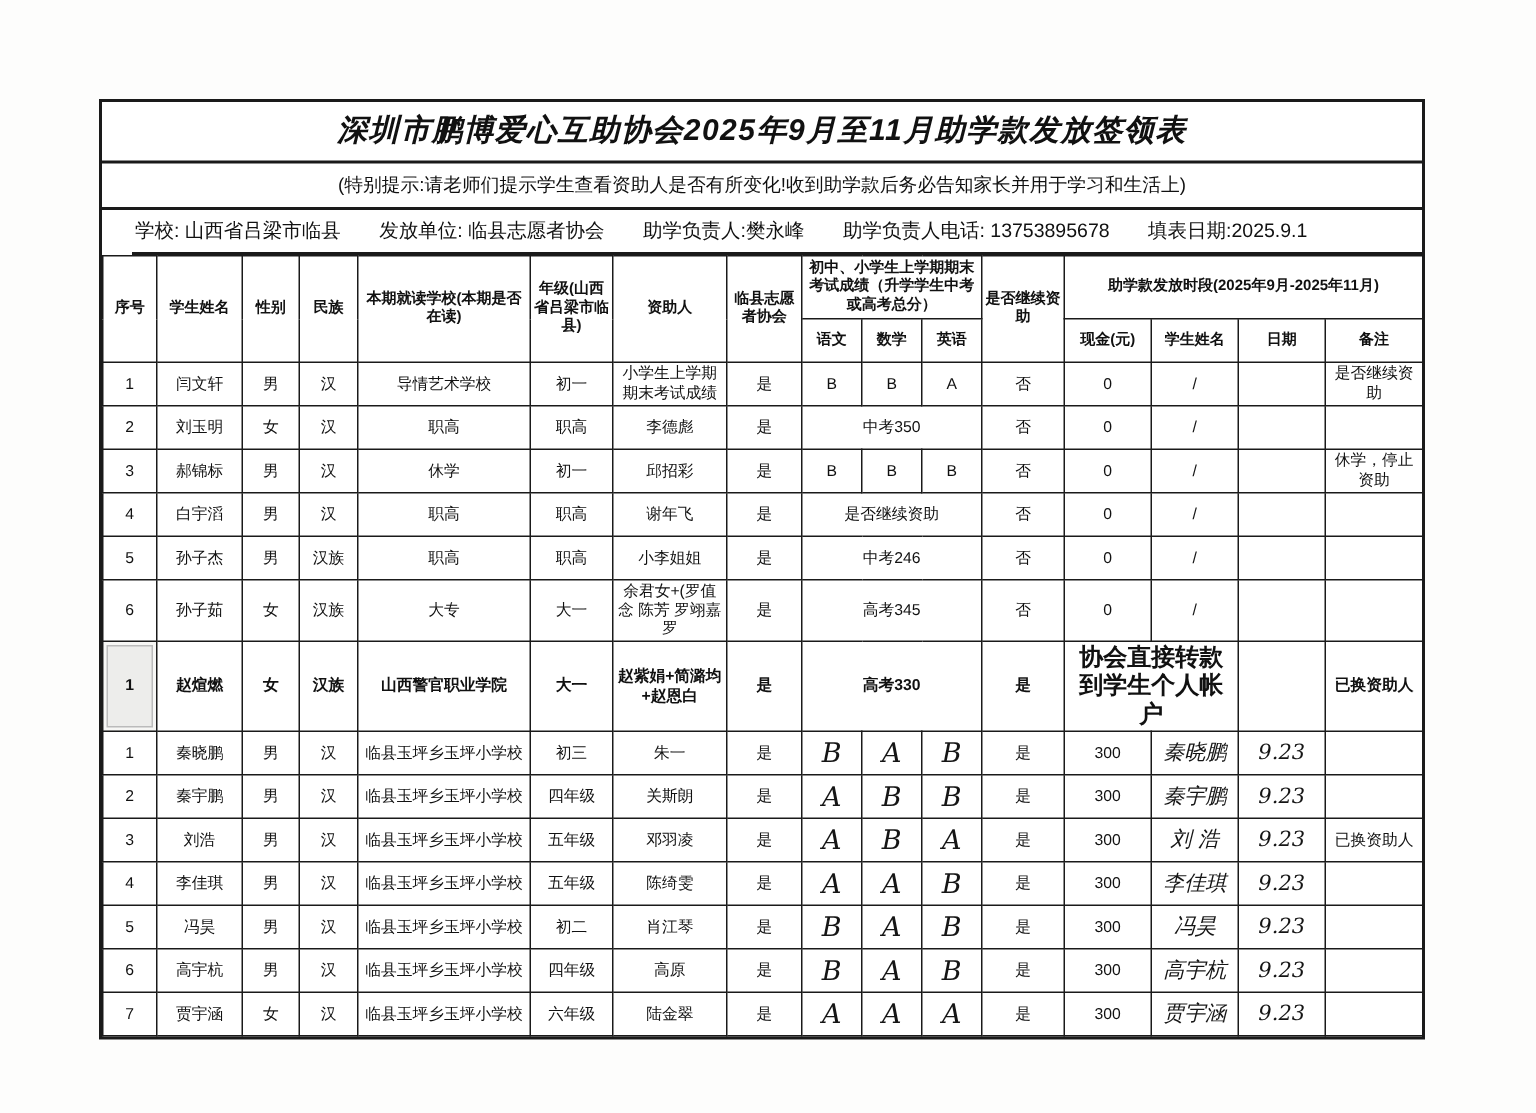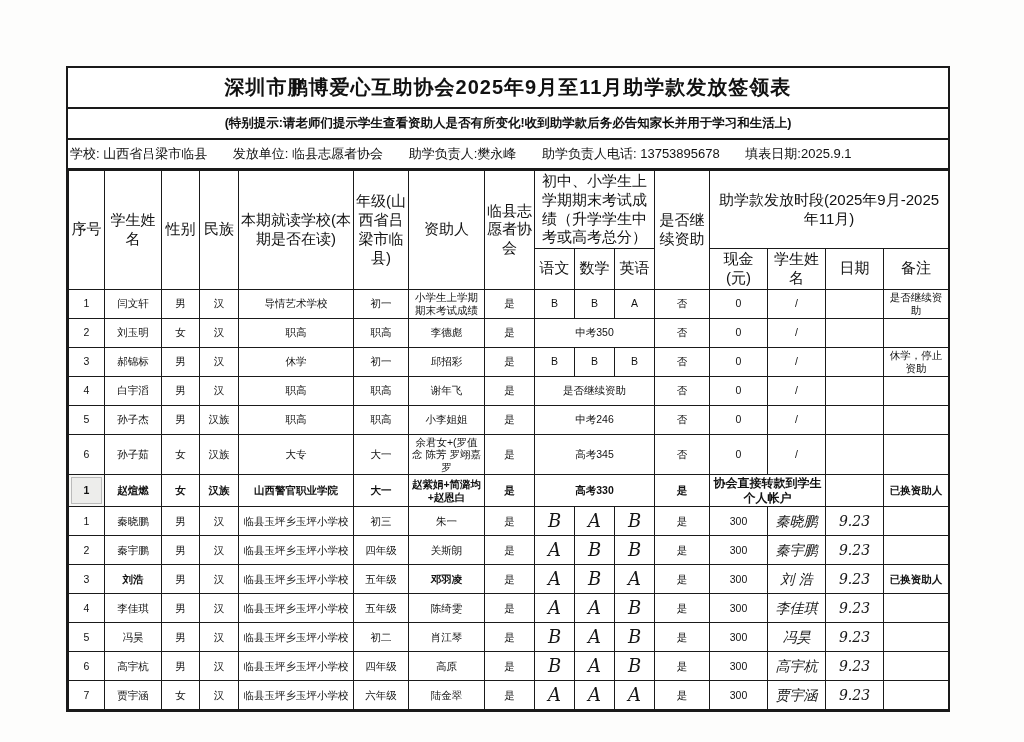--- a/index.html
+++ b/index.html
@@ -21,80 +21,81 @@
     background:#fff;
     box-sizing:border-box;
   }
   .title-row{
     height:39px;line-height:39px;
     border-bottom:2px solid #1a1a1a;
     text-align:center;
     font-size:20px;font-weight:bold;
     letter-spacing:1px;
     white-space:nowrap;
+    font-style:italic;
   }
   .notice-row{
     height:29px;line-height:29px;
     border-bottom:2px solid #1a1a1a;
     text-align:center;
     font-size:12.5px;
     white-space:nowrap;
-    font-weight:bold;
   }
   .info-row{
     height:28px;line-height:28px;
     border-bottom:2px solid #1a1a1a;
     font-size:13px;
     padding-left:2px;
     white-space:nowrap;
+    margin-left:20px;
   }
   .info-row .seg{margin-right:22px;}
   table{
     border-collapse:collapse;
     table-layout:fixed;
     width:100%;
   }
   th,td{
     border:1px solid #1a1a1a;
     padding:1px 2px;
     text-align:center;
     vertical-align:middle;
     overflow:hidden;
     word-break:break-all;
   }
   thead th{
-    font-size:15px;
-    font-weight:normal;
+    font-size:10px;
+    font-weight:bold;
     line-height:1.25;
   }
   thead tr.h1{height:42px;}
   thead tr.h2{height:29px;}
   tbody td{
     font-size:10.5px;
     line-height:1.2;
     height:26px;
   }
   tbody tr.bold td{font-weight:bold;}
-  td.b{font-weight:bold;}
+  td.b{font-weight:normal;}
   td.hl{
     background:#ededeb;
     box-shadow:inset 0 0 0 2px #f7f7f5, inset 0 0 0 3px #bbb;
   }
   td.hw{
     font-family:"DejaVu Serif","Liberation Serif",serif;
     font-style:italic;
     font-size:14px;
     color:#151515;
     white-space:nowrap;
   }
   td.hw-big{
     font-size:18px;
     font-weight:normal;
   }
-  td.small{font-size:12px;}
+  td.small{font-size:16px;}
 </style>
 </head>
 <body>
 
 <div class="page">
   <div class="sheet">
 
     <div class="title-row">深圳市鹏博爱心互助协会2025年9月至11月助学款发放签领表</div>
 
     <div class="notice-row">(特别提示:请老师们提示学生查看资助人是否有所变化!收到助学款后务必告知家长并用于学习和生活上)</div>

